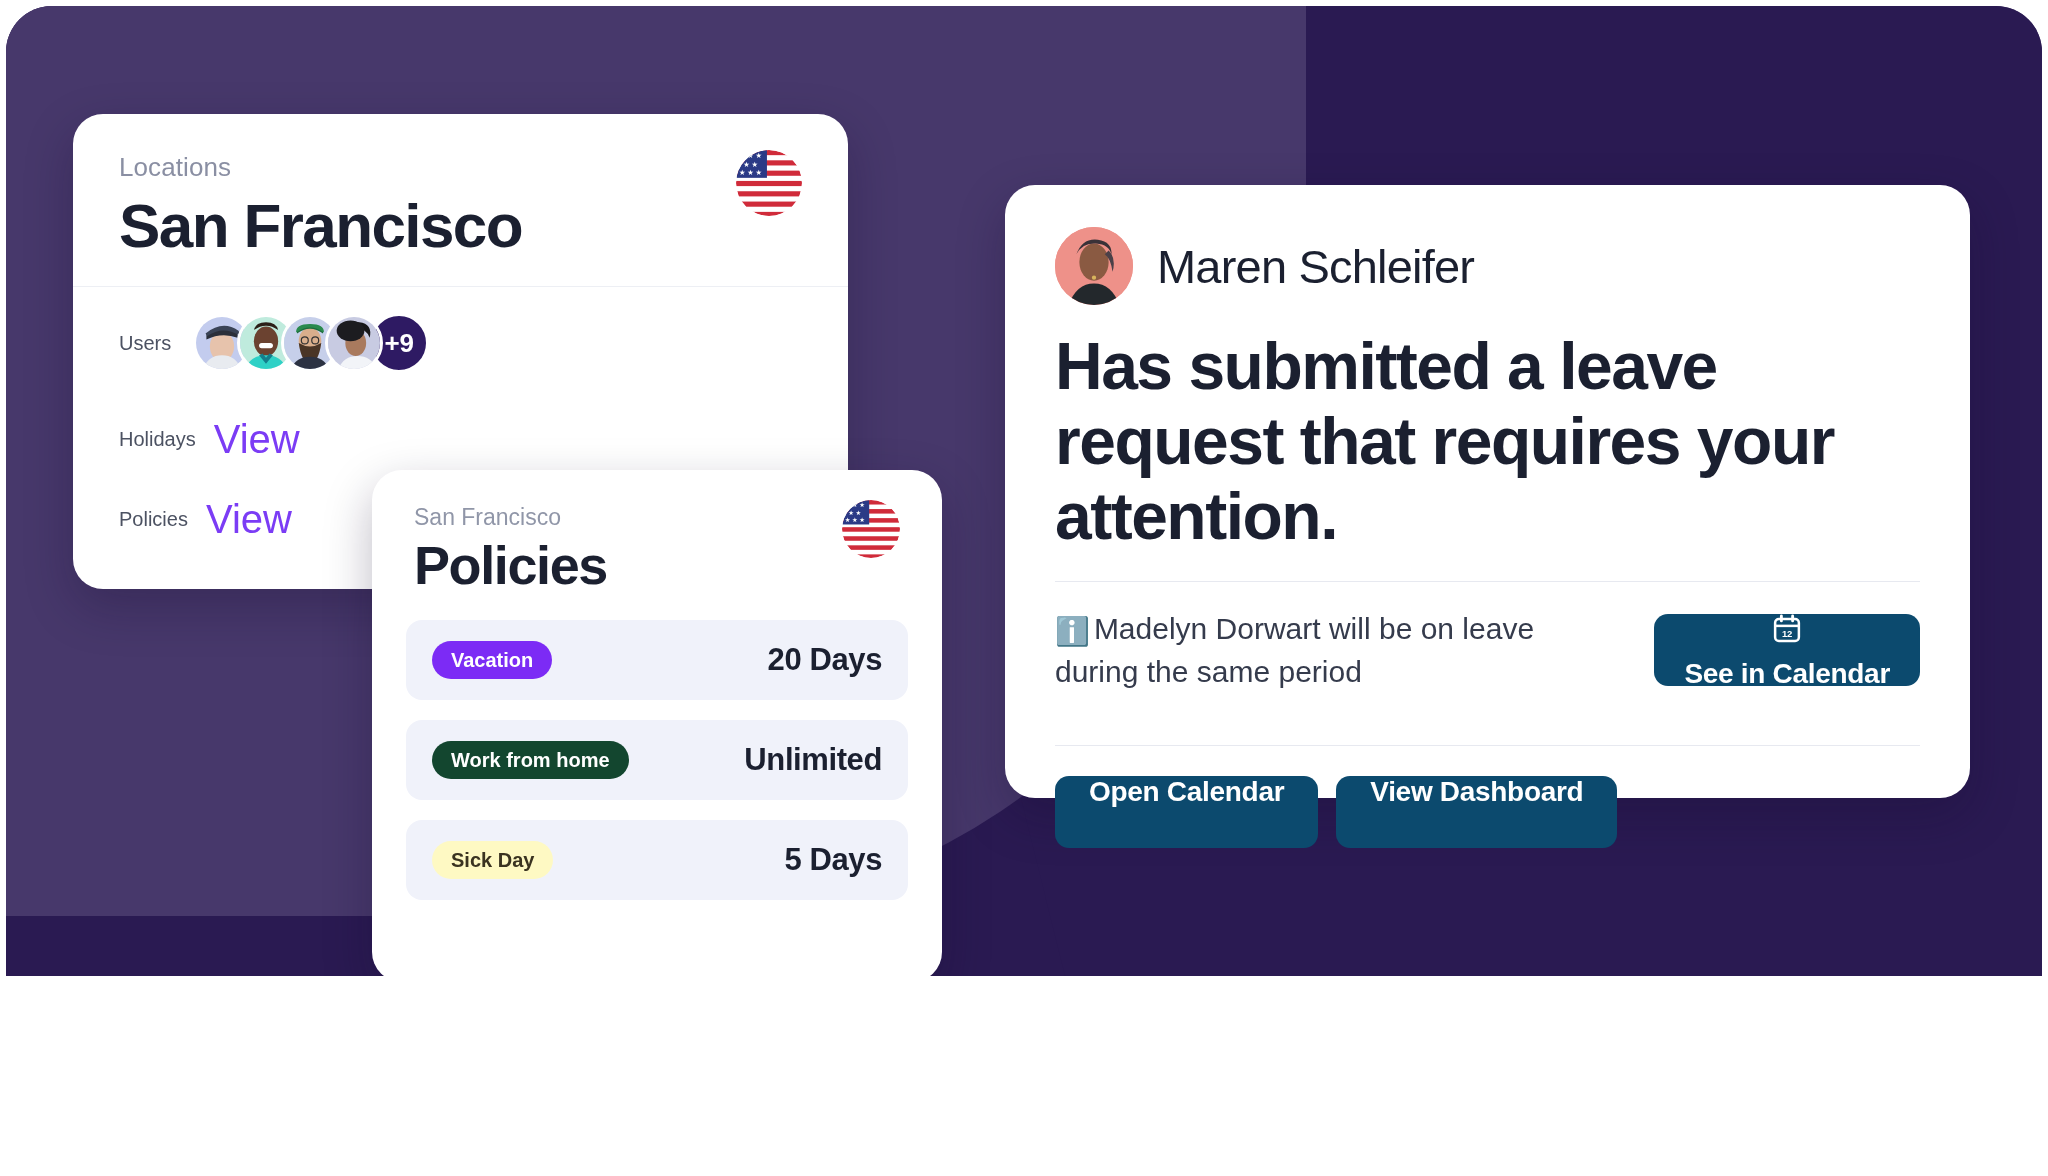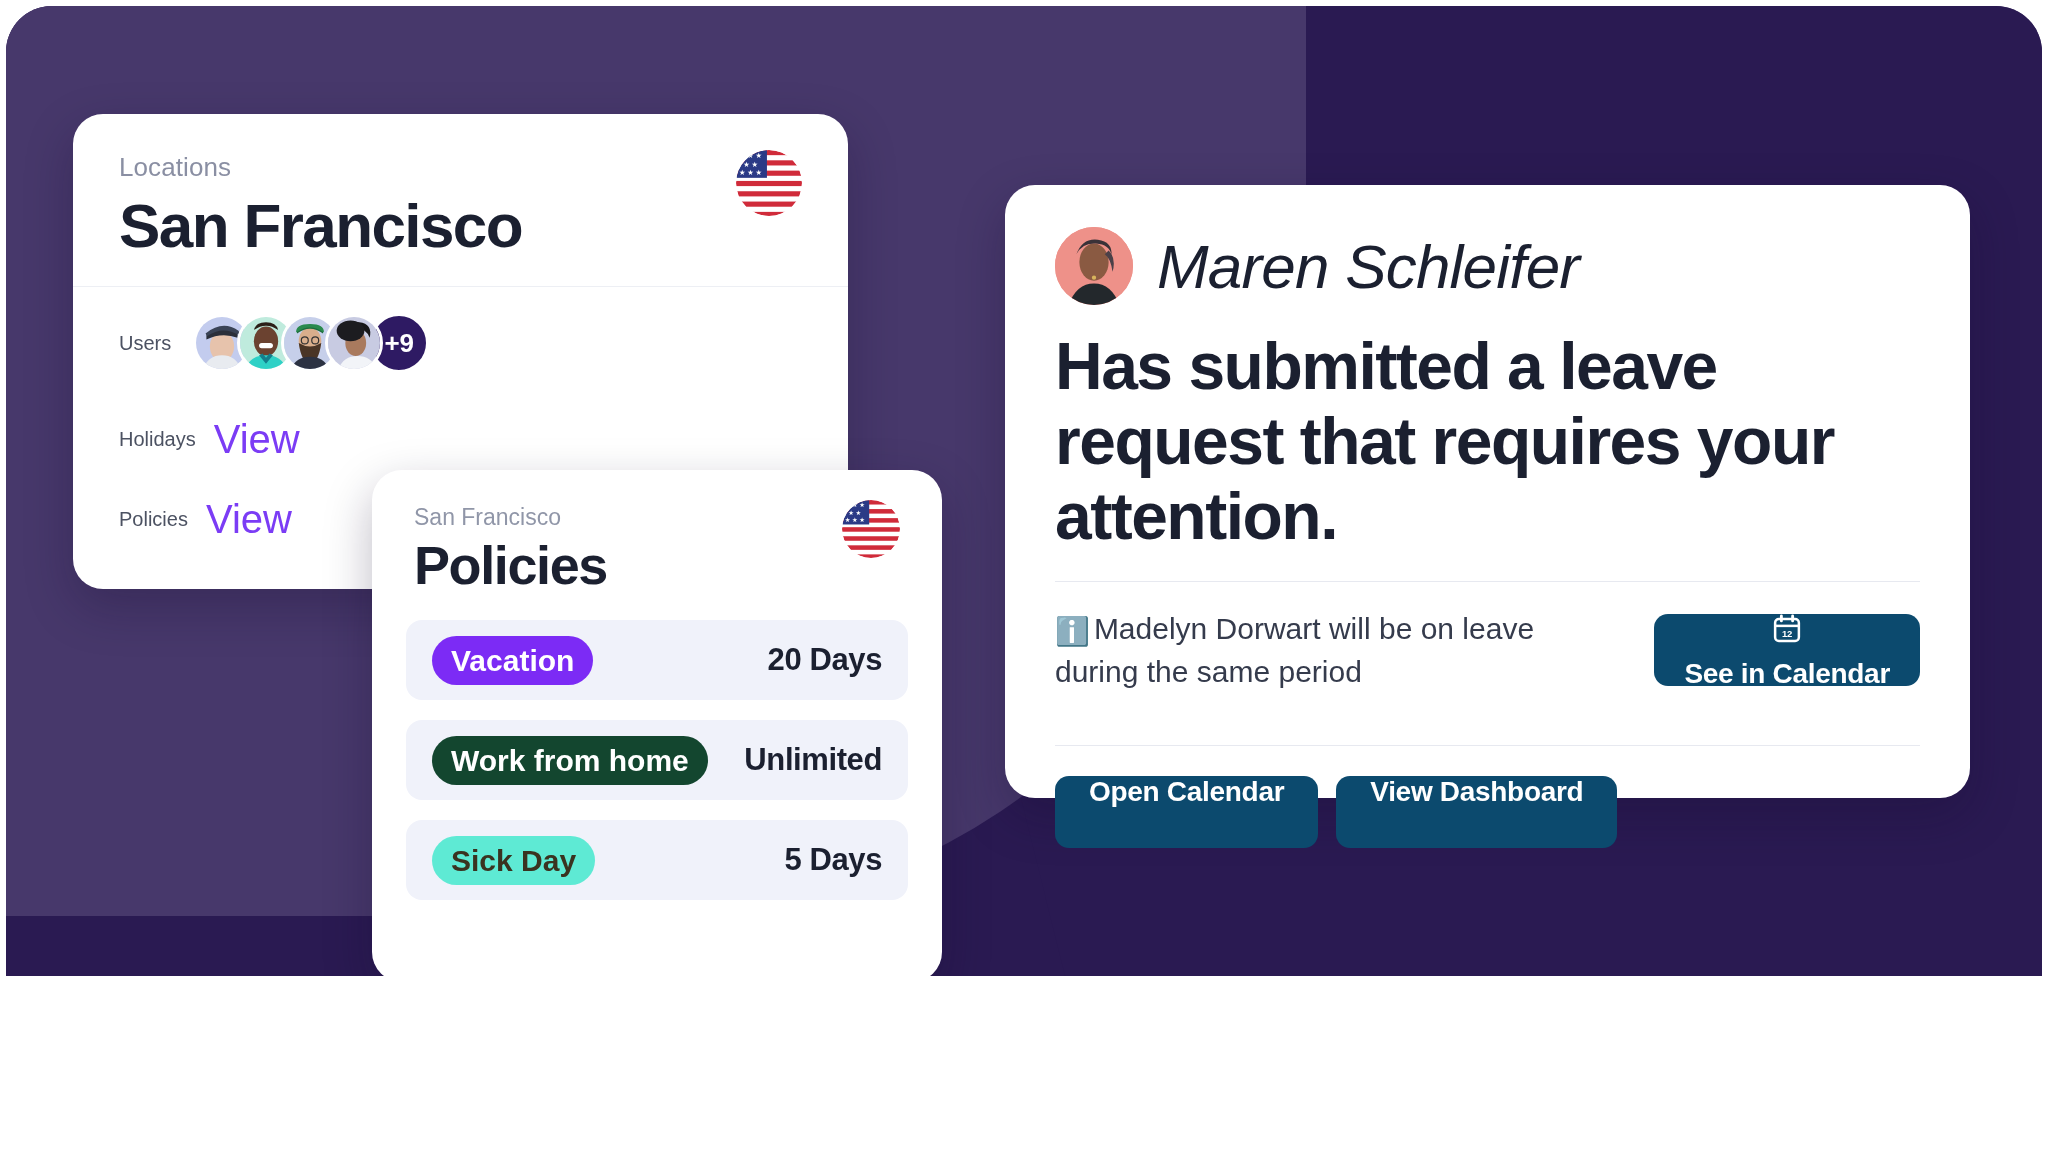--- a/index.html
+++ b/index.html
@@ -246,30 +246,30 @@
     padding: 0 26px;
     margin-bottom: 20px;
   }
   .pol-row:last-child { margin-bottom: 0; }
 
   .chip {
     display: inline-flex;
     align-items: center;
     justify-content: center;
     border-radius: 999px;
-    font-size: 30px;
+    font-size: 20px;
     font-weight: 700;
     color: #ffffff;
     padding: 8px 19px;
     line-height: 1.1;
     white-space: nowrap;
   }
   .chip-vacation { background: #7C2BF5; }
   .chip-wfh      { background: #13462F; }
-  .chip-sick     { background: #5eead4; color: #3A3320; text-align: right; }
+  .chip-sick     { background: #fef9c3; color: #3A3320; text-align: right; }
 
   .pol-value {
     font-size: 31px;
     font-weight: 700;
     color: #1B2030;
     letter-spacing: -.4px;
   }
 
   
   #card-request {
@@ -292,24 +292,23 @@
     width: 78px;
     height: 78px;
     border-radius: 50%;
     overflow: hidden;
     flex: none;
     background: #EE8E86;
   }
   .req-avatar svg { display:block; width:100%; height:100%; }
 
   .req-name {
-    font-size: 62px;
+    font-size: 47px;
     color: #1B2030;
     letter-spacing: -.8px;
-    font-style: italic;
   }
 
   .req-headline {
     margin-top: 24px;
     font-size: 66px;
     font-weight: 700;
     color: #1B2030;
     line-height: 1.14;
     letter-spacing: -1.5px;
   }

